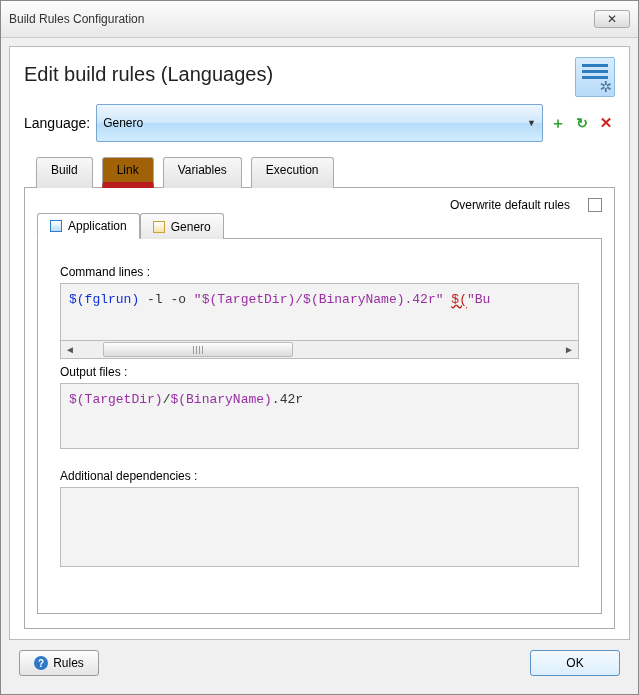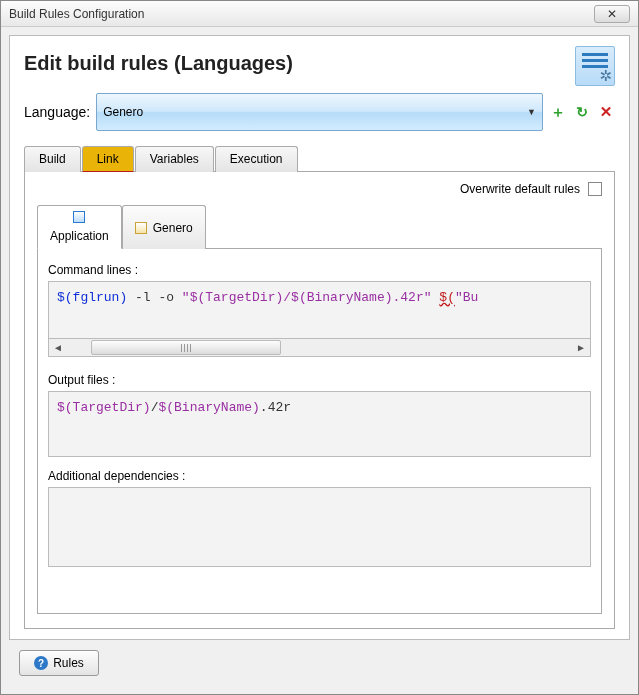--- a/index.html
+++ b/index.html
@@ -14,21 +14,21 @@
   }
   .window {
     border: 1px solid #888;
     width: 639px;
     height: 695px;
     display: flex;
     flex-direction: column;
     background: #f0f0f0;
   }
   .titlebar {
-    height: 26px;
+    height: 37px;
     background: linear-gradient(#fdfdfd, #e8e8e8);
     border-bottom: 1px solid #ccc;
     display: flex;
     align-items: center;
     padding: 0 8px;
     justify-content: space-between;
     text-align: right;
   }
   .titlebar span { font-size: 12px; color: #333; }
   .close-btn {
@@ -53,21 +53,21 @@
     display: flex;
     flex-direction: column;
   }
   .heading-row {
     display: flex;
     justify-content: space-between;
     align-items: flex-start;
   }
   .heading {
     font-size: 20px;
-    font-weight: bold;
+    font-weight: normal;
     color: #222;
     margin: 6px 0 18px 0;
   }
   .heading-icon {
     width: 40px; height: 40px;
     background: linear-gradient(#d8ecfb,#b7dbf8);
     border: 1px solid #8abce0;
     border-radius: 2px;
     position: relative;
   }
@@ -108,54 +108,54 @@
   .icon-btn {
     width: 18px; height: 18px;
     display: flex; align-items: center; justify-content: center;
     font-size: 15px; font-weight: bold;
   }
   .plus { color: #2ca02c; }
   .refresh { color: #2ca02c; font-size: 14px; }
   .delete { color: #cc2222; font-size: 15px; }
   .outer-tabs {
     display: flex;
-    gap: 0;
+    gap: 8px;
     margin-top: 6px;
+    margin-left: 12px;
   }
   .outer-tab {
     padding: 5px 14px;
     border: 1px solid #aaa;
     border-bottom: none;
     background: linear-gradient(#f7f7f7,#e4e4e4);
     font-size: 12px;
     border-radius: 3px 3px 0 0;
     margin-right: 1px;
     position: relative;
     top: 1px;
   }
   .outer-tab.active {
-    background: #eab308;
-    border-bottom: 1px solid #b91c1c;
+    background: #a16207;
+    border-bottom: 6px solid #b91c1c;
     z-index: 2;
   }
   .outer-tab-body {
     border: 1px solid #aaa;
     background: #fff;
     flex: 1;
     padding: 10px 12px 14px 12px;
     display: flex;
     flex-direction: column;
   }
   .overwrite-row {
     display: flex;
     justify-content: flex-end;
     align-items: center;
-    gap: 8px;
-    font-size: 12px;
-    margin-bottom: 8px;
+    gap: 18px;
+    font-size: 12px;
   }
   .checkbox {
     width: 14px; height: 14px;
     border: 1px solid #888;
     background: #fff;
   }
   .inner-tabs {
     display: flex;
   }
   .inner-tab {
@@ -168,34 +168,33 @@
     display: flex;
     align-items: center;
     gap: 6px;
     position: relative;
     top: 1px;
   }
   .inner-tab.active {
     background: #fff;
     border-bottom: 1px solid #fff;
     z-index: 2;
-    flex-direction: column;
   }
   .tab-icon {
     width: 12px; height: 12px;
     border: 1px solid;
     display: inline-block;
   }
   .ic-app { border-color: #2a7bd0; background: linear-gradient(#fff,#bcdcf8); }
   .ic-lib { border-color: #caa23a; background: linear-gradient(#fff,#f5e4a8); }
   .inner-tab-body {
     border: 1px solid #aaa;
     background: #fff;
     flex: 1;
-    padding: 10px;
+    padding: 22px;
     display: flex;
     flex-direction: column;
   }
   .field-label {
     font-size: 12px;
     margin: 4px 0 4px 0;
   }
   .code-box {
     border: 1px solid #bbb;
     background: #f3f3f3;
@@ -334,32 +333,35 @@
           <div class="field-label">Command lines :</div>
           <div class="code-box tall"><span class="tok-blue">$(fglrun)</span><span> -l -o </span><span class="tok-purple">"</span><span class="tok-purple">$(TargetDir)</span><span class="tok-purple">/</span><span class="tok-purple">$(BinaryName)</span><span class="tok-purple">.42r</span><span class="tok-purple">" </span><span class="tok-red">$(</span><span class="tok-purple">"Bu</span></div>
           <div class="scrollbar">
             <div class="sb-btn">◄</div>
             <div class="sb-track">
               <div class="sb-thumb"></div>
             </div>
             <div class="sb-btn">►</div>
           </div>
 
-          <div class="field-label" style="margin-top:16px">Output files :</div>
+          <div class="field-label" style="margin-top:6px">Output files :</div>
           <div class="code-box med"><span class="tok-purple">$(TargetDir)</span><span>/</span><span class="tok-purple">$(BinaryName)</span><span>.42r</span></div>
 
-          <div class="field-label" style="margin-top:12px">Additional dependencies :</div>
+          <div class="field-label" style="margin-top:20px">Additional dependencies :</div>
           <div class="code-box short"><span></span></div>
 
         </div>
       </div>
     </div>
 
     <div class="footer">
       <div class="btn">
         <span class="help-icon">?</span>
         <span>Rules</span>
       </div>
       <div class="footer-right">
+        <div class="btn primary">
+            <span>OK</span>
+          </div>
       </div>
     </div>
   </div>
 </div>
 
 </body></html>

